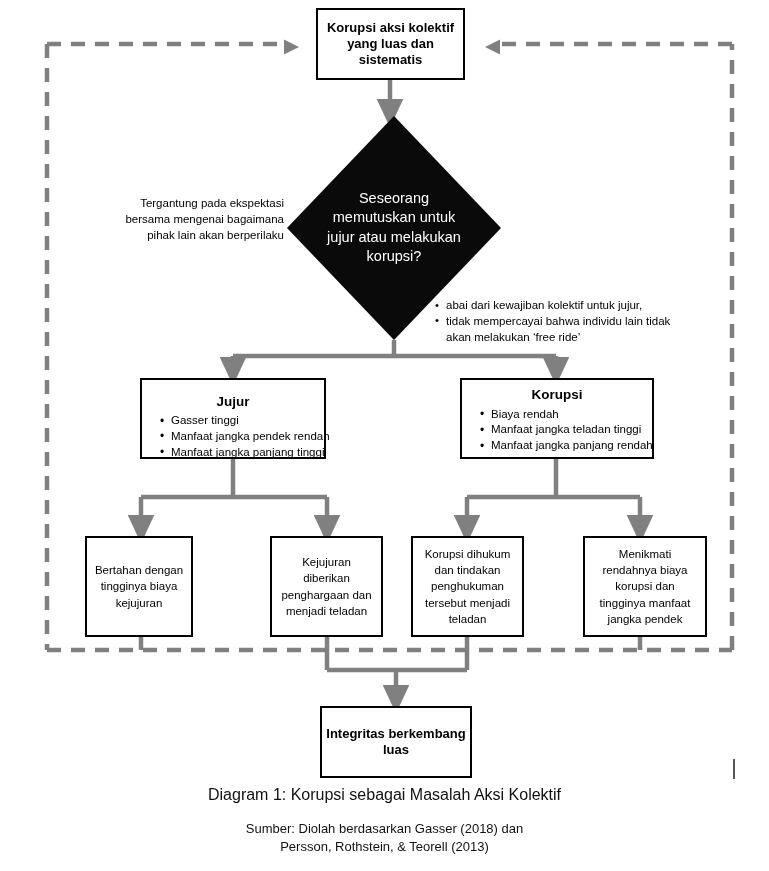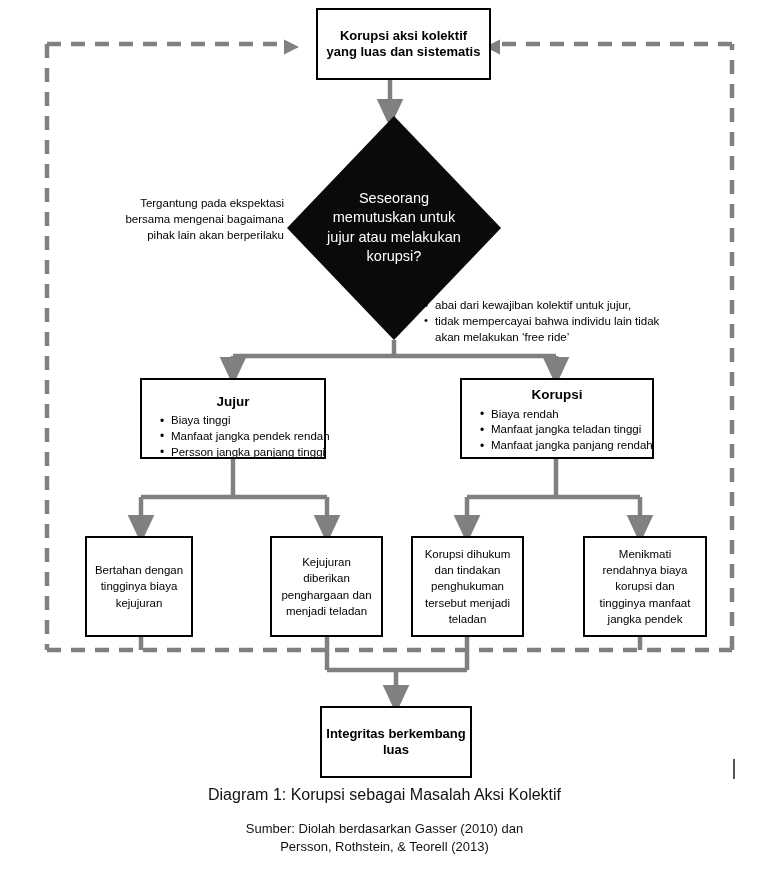--- a/index.html
+++ b/index.html
@@ -57,21 +57,21 @@
   .bullets li::before {
     content: "\2022";
     position: absolute;
     left: 0;
     top: -0.5px;
     font-size: 12px;
   }
   
   #node-top {
     left: 316px; top: 8px;
-    width: 175px; height: 72px;
+    width: 149px; height: 72px;
     align-items: center;
   }
   #node-top .node-title { font-size: 13px; padding: 0 6px; }
 
   
   #node-diamond {
     position: absolute;
     left: 287px; top: 116px;
     width: 214px; height: 224px;
   }
@@ -99,21 +99,21 @@
     font-size: 11.5px;
     line-height: 1.38;
     color: #000000;
   }
   #annotation-left {
     left: 108px; top: 196px;
     width: 176px;
     text-align: right;
   }
   #annotation-right {
-    left: 424px; top: 298px;
+    left: 435px; top: 298px;
     width: 240px;
     text-align: left;
   }
   #annotation-right ul {
     list-style: none;
     margin: 0; padding: 0;
   }
   #annotation-right li {
     position: relative;
     padding-left: 11px;
@@ -255,23 +255,23 @@
   <div class="annotation" id="annotation-right">
     <ul>
       <li>abai dari kewajiban kolektif untuk jujur,</li>
       <li>tidak mempercayai bahwa individu lain tidak akan melakukan ‘free ride’</li>
     </ul>
   </div>
 
   <div class="node" id="node-jujur">
     <div class="node-title">Jujur</div>
     <ul class="bullets">
-      <li>Biaya tinggi</li>
+      <li>Gasser tinggi</li>
       <li>Manfaat jangka pendek rendah</li>
-      <li>Persson jangka panjang tinggi</li>
+      <li>Manfaat jangka panjang tinggi</li>
     </ul>
   </div>
 
   <div class="node" id="node-korupsi">
     <div class="node-title">Korupsi</div>
     <ul class="bullets">
       <li>Biaya rendah</li>
       <li>Manfaat jangka teladan tinggi</li>
       <li>Manfaat jangka panjang rendah</li>
     </ul>
@@ -289,18 +289,18 @@
   <div class="node outcome" id="node-outcome-4">
     <div class="outcome-text">Menikmati rendahnya biaya korupsi dan tingginya manfaat jangka pendek</div>
   </div>
 
   <div class="node" id="node-final">
     <div class="node-title">Integritas berkembang luas</div>
   </div>
 
   <div id="caption-main">Diagram 1: Korupsi sebagai Masalah Aksi Kolektif</div>
   <div id="caption-source">
-    <div>Sumber: Diolah berdasarkan Gasser (2010) dan</div>
+    <div>Sumber: Diolah berdasarkan Gasser (2018) dan</div>
     <div>Persson, Rothstein, &amp; Teorell (2013)</div>
   </div>
 
   <div id="stray-mark"></div>
 </div>
 
 </body></html>

